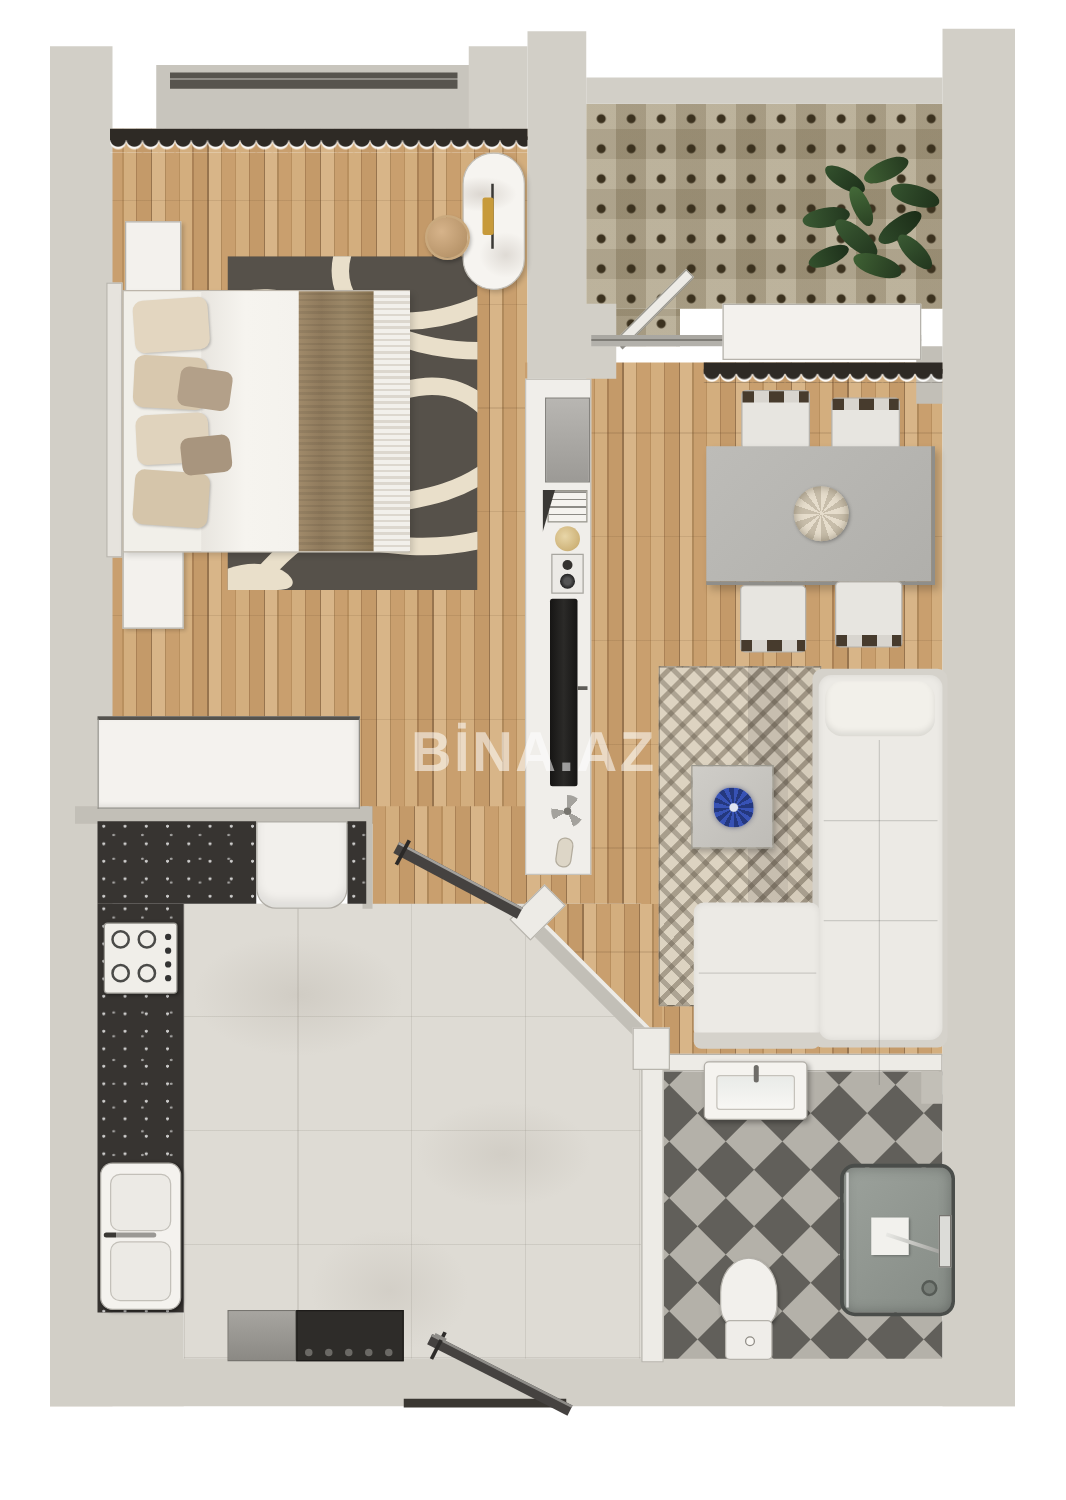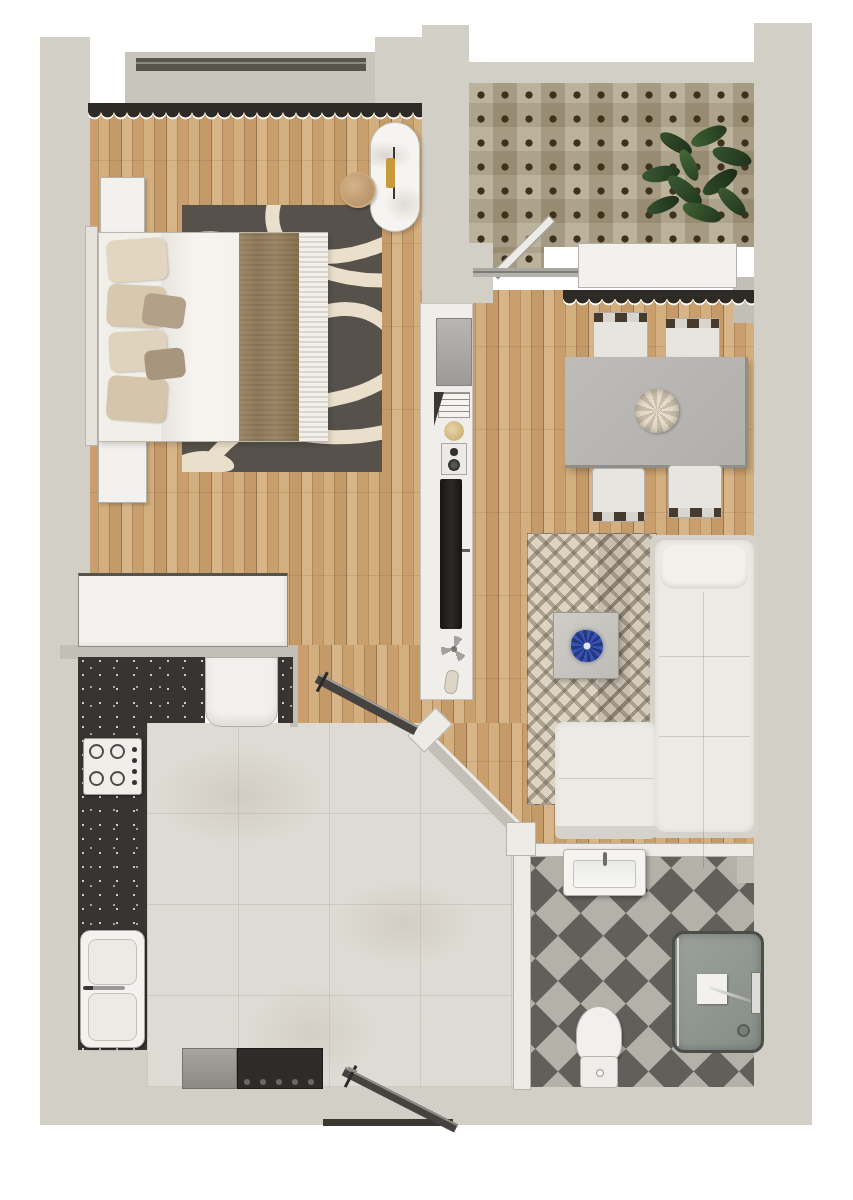--- a/index.html
+++ b/index.html
@@ -240,14 +240,15 @@
     <div class="abs" style="left:76px;top:38px;width:10px;height:42px;background:#dcdcd8;border:1px solid #777570;box-sizing:border-box;"></div>
     <div class="abs" style="left:62px;top:90px;width:13px;height:13px;border-radius:50%;background:#777d77;border:2px solid #565b56;box-sizing:border-box;"></div>
   </div>
 
   <div class="abs" style="left:323px;top:1119px;width:130px;height:7px;background:#3a3732;"></div>
   <div class="abs" style="left:330px;top:1124px;width:126px;height:9px;background:var(--doorLeaf,#454240);border-top:2px solid #8e8c88;box-sizing:border-box;transform:rotate(27deg);transform-origin:right center;">
     <div class="abs" style="left:7px;top:-8px;width:3px;height:24px;background:#2e2c2a;"></div>
     <div class="abs" style="left:2px;top:-4px;width:10px;height:3px;background:#8e8c88;"></div>
   </div>
 
+  <div class="abs watermark" style="left:322px;top:576px;width:210px;">BİNA.AZ</div>
 
 </div>
 
 </body></html>

